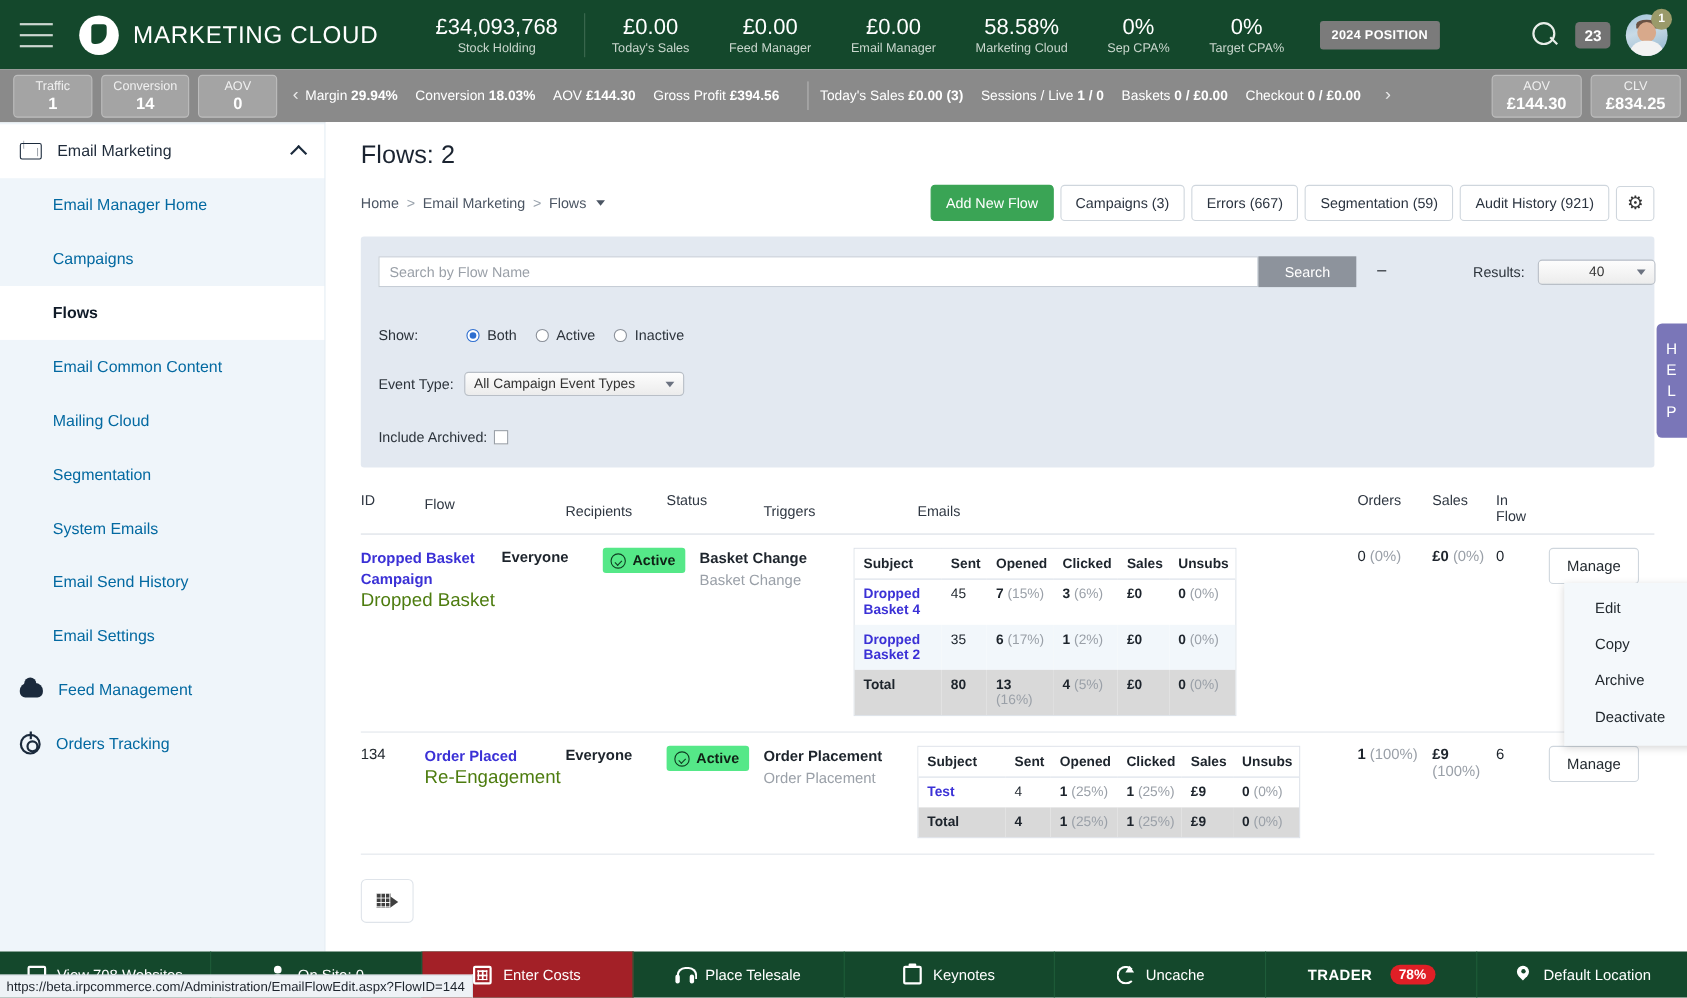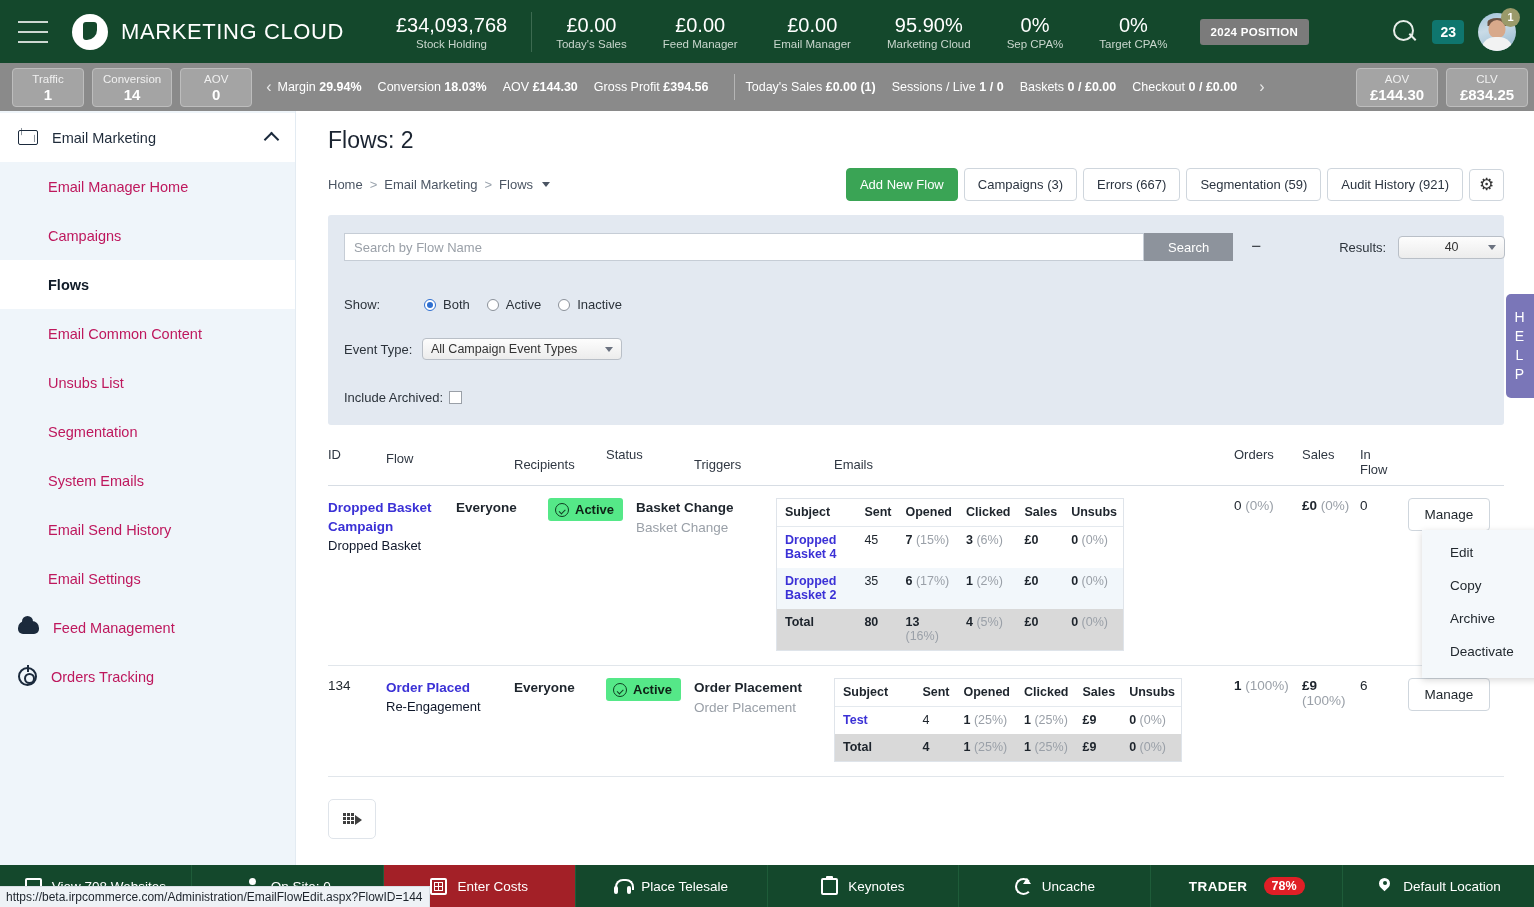--- a/index.html
+++ b/index.html
@@ -35,21 +35,21 @@
   .pos-badge {
     background:#7b7b7b; color:#fff; font-size:11.5px; font-weight:bold;
     padding: 7px 11px; border-radius: 3px; letter-spacing: .3px; margin-left: 14px;
   }
   .hdr-right { margin-left:auto; display:flex; align-items:center; gap: 14px; padding-right:4px;}
   .search-ico { width:26px; height:26px; position:relative; cursor:pointer; }
   .search-ico::before { content:""; position:absolute; left:1px; top:1px; width:17px; height:17px;
      border:2px solid #e8eee9; border-radius:50%; }
   .search-ico::after { content:""; position:absolute; left:16px; top:17px; width:9px; height:2px;
      background:#e8eee9; transform:rotate(45deg); }
-  .count-badge { background:#0f766e; color:#fff; font-size:14px; font-weight:bold;
+  .count-badge { background:#737373; color:#fff; font-size:14px; font-weight:bold;
      border-radius:4px; padding: 4px 8px; min-width:30px; text-align:center; }
   .avatar-wrap { position:relative; width:38px; height:38px; }
   .avatar { width:38px; height:38px; border-radius:50%; overflow:hidden; position:relative;
      background: linear-gradient(160deg,#9fc2d8 0%, #c9dbe7 40%, #8fb4cd 100%); }
   .avatar .face { position:absolute; left:50%; top:7px; transform:translateX(-50%);
      width:17px; height:18px; border-radius:50% 50% 45% 45%; background:#d8a98b; }
   .avatar .hair { position:absolute; left:50%; top:5px; transform:translateX(-50%);
      width:19px; height:8px; border-radius:50% 50% 0 0; background:#6b5243; }
   .avatar .body { position:absolute; left:50%; bottom:0; transform:translateX(-50%);
      width:32px; height:14px; border-radius:14px 14px 0 0; background:#f2f2f2; }
@@ -86,21 +86,21 @@
   }
   .side-group .gl { font-size:14.5px; color:#1f2b3a; }
   .env-ico { width:20px; height:15px; border:1.8px solid #1b2a3c; border-radius:2px; position:relative; }
   .env-ico::after { content:""; position:absolute; left:1px; top:0px; width:14px; height:8px;
      border-left:1.8px solid #1b2a3c; border-right:1.8px solid #1b2a3c; transform: skewY(28deg) scaleX(.85);
      border-radius:1px; }
   .chev-up { margin-left:auto; width:11px; height:11px; border-left:2px solid #1b2a3c;
      border-top:2px solid #1b2a3c; transform: rotate(45deg); margin-top:4px; }
   .side-item {
     height: 49px; display:flex; align-items:center; padding-left: 48px;
-    font-size: 14.5px; color:#be185d; cursor:pointer;
+    font-size: 14.5px; color:#0369a1; cursor:pointer;
   }
   .side-item.active { background:#ffffff; font-weight:bold; color:#101b28; }
   .side-item.lvl0 { padding-left: 18px; gap: 14px; }
   .cloud-ico { width:21px; height:13px; background:#1b2a3c; border-radius:7px 7px 5px 5px; position:relative; }
   .cloud-ico::before { content:""; position:absolute; left:4px; top:-5px; width:11px; height:11px;
      background:#1b2a3c; border-radius:50%; }
   .track-ico { width:19px; height:19px; border:2px solid #1b2a3c; border-radius:50%; position:relative; }
   .track-ico::before { content:""; position:absolute; left:4px; top:4px; width:7px; height:7px;
      border:2px solid #1b2a3c; border-radius:50%; }
   .track-ico::after { content:""; position:absolute; left:7px; top:-4px; width:2px; height:7px; background:#1b2a3c; }
@@ -178,21 +178,21 @@
   .thead .c-rcp { padding-top: 14px;}
   .thead .c-sts { padding-top: 4px;}
   .thead .c-trg { padding-top: 14px;}
   .thead .c-eml { padding-top: 14px;}
   .thead .c-ord, .thead .c-sal { padding-top: 4px; }
   .thead .c-inf { padding-top: 4px; line-height: 15px; }
 
   .trow { display:flex; border-bottom:1px solid #e1e6eb; padding: 12px 0 14px 0; position:relative; }
   .trow .c-id { font-size:13.5px; color:#22292f; }
   .flow-link { color:#3b31d6; font-size:13.5px; font-weight:bold; line-height:19px; cursor:pointer; }
-  .flow-sub { color:#0f172a; font-size:13px; line-height:20px; }
+  .flow-sub { color:#4d7c0f; font-size:17px; line-height:20px; }
   .rcp { font-size:13.5px; font-weight:bold; color:#1d242c; }
   .status-pill { display:inline-flex; align-items:center; gap:6px; background:#55e888;
      border-radius:3px; padding: 4px 9px 4px 7px; font-size:13px; font-weight:bold; color:#0f2116; }
   .check-ico { width:14px;height:14px;border:1.7px solid #0f3d22; border-radius:50%; position:relative; }
   .check-ico::after { content:""; position:absolute; left:3px; top:5.5px; width:5px; height:2.5px;
      border-left:1.7px solid #0f3d22; border-bottom:1.7px solid #0f3d22; transform: rotate(-45deg); }
   .trg-main { font-size:13.5px; font-weight:bold; color:#1d242c; line-height:19px;}
   .trg-sub { font-size:13.5px; color:#9aa0a8; line-height:21px; }
 
   .etable { border:1px solid #dfe4ea; width: 348px; }
@@ -298,21 +298,21 @@
     </div>
     <div class="stat">
       <div class="v">£0.00</div>
       <div class="l">Feed Manager</div>
     </div>
     <div class="stat">
       <div class="v">£0.00</div>
       <div class="l">Email Manager</div>
     </div>
     <div class="stat">
-      <div class="v">95.90%</div>
+      <div class="v">58.58%</div>
       <div class="l">Marketing Cloud</div>
     </div>
     <div class="stat">
       <div class="v">0%</div>
       <div class="l">Sep CPA%</div>
     </div>
     <div class="stat">
       <div class="v">0%</div>
       <div class="l">Target CPA%</div>
     </div>
@@ -362,21 +362,21 @@
   </div>
   <div class="metric">
     <span>Gross Profit</span>
     <b>£394.56</b>
   </div>
 
   <div class="sb-sep"></div>
 
   <div class="metric">
     <span>Today's Sales</span>
-    <b>£0.00 (1)</b>
+    <b>£0.00 (3)</b>
   </div>
   <div class="metric">
     <span>Sessions / Live</span>
     <b>1 / 0</b>
   </div>
   <div class="metric">
     <span>Baskets</span>
     <b>0 / £0.00</b>
   </div>
   <div class="metric">
@@ -411,21 +411,21 @@
     <div class="side-item">
         <span>Campaigns</span>
       </div>
     <div class="side-item active">
         <span>Flows</span>
       </div>
     <div class="side-item">
         <span>Email Common Content</span>
       </div>
     <div class="side-item">
-        <span>Unsubs List</span>
+        <span>Mailing Cloud</span>
       </div>
     <div class="side-item">
         <span>Segmentation</span>
       </div>
     <div class="side-item">
         <span>System Emails</span>
       </div>
     <div class="side-item">
         <span>Email Send History</span>
       </div>

